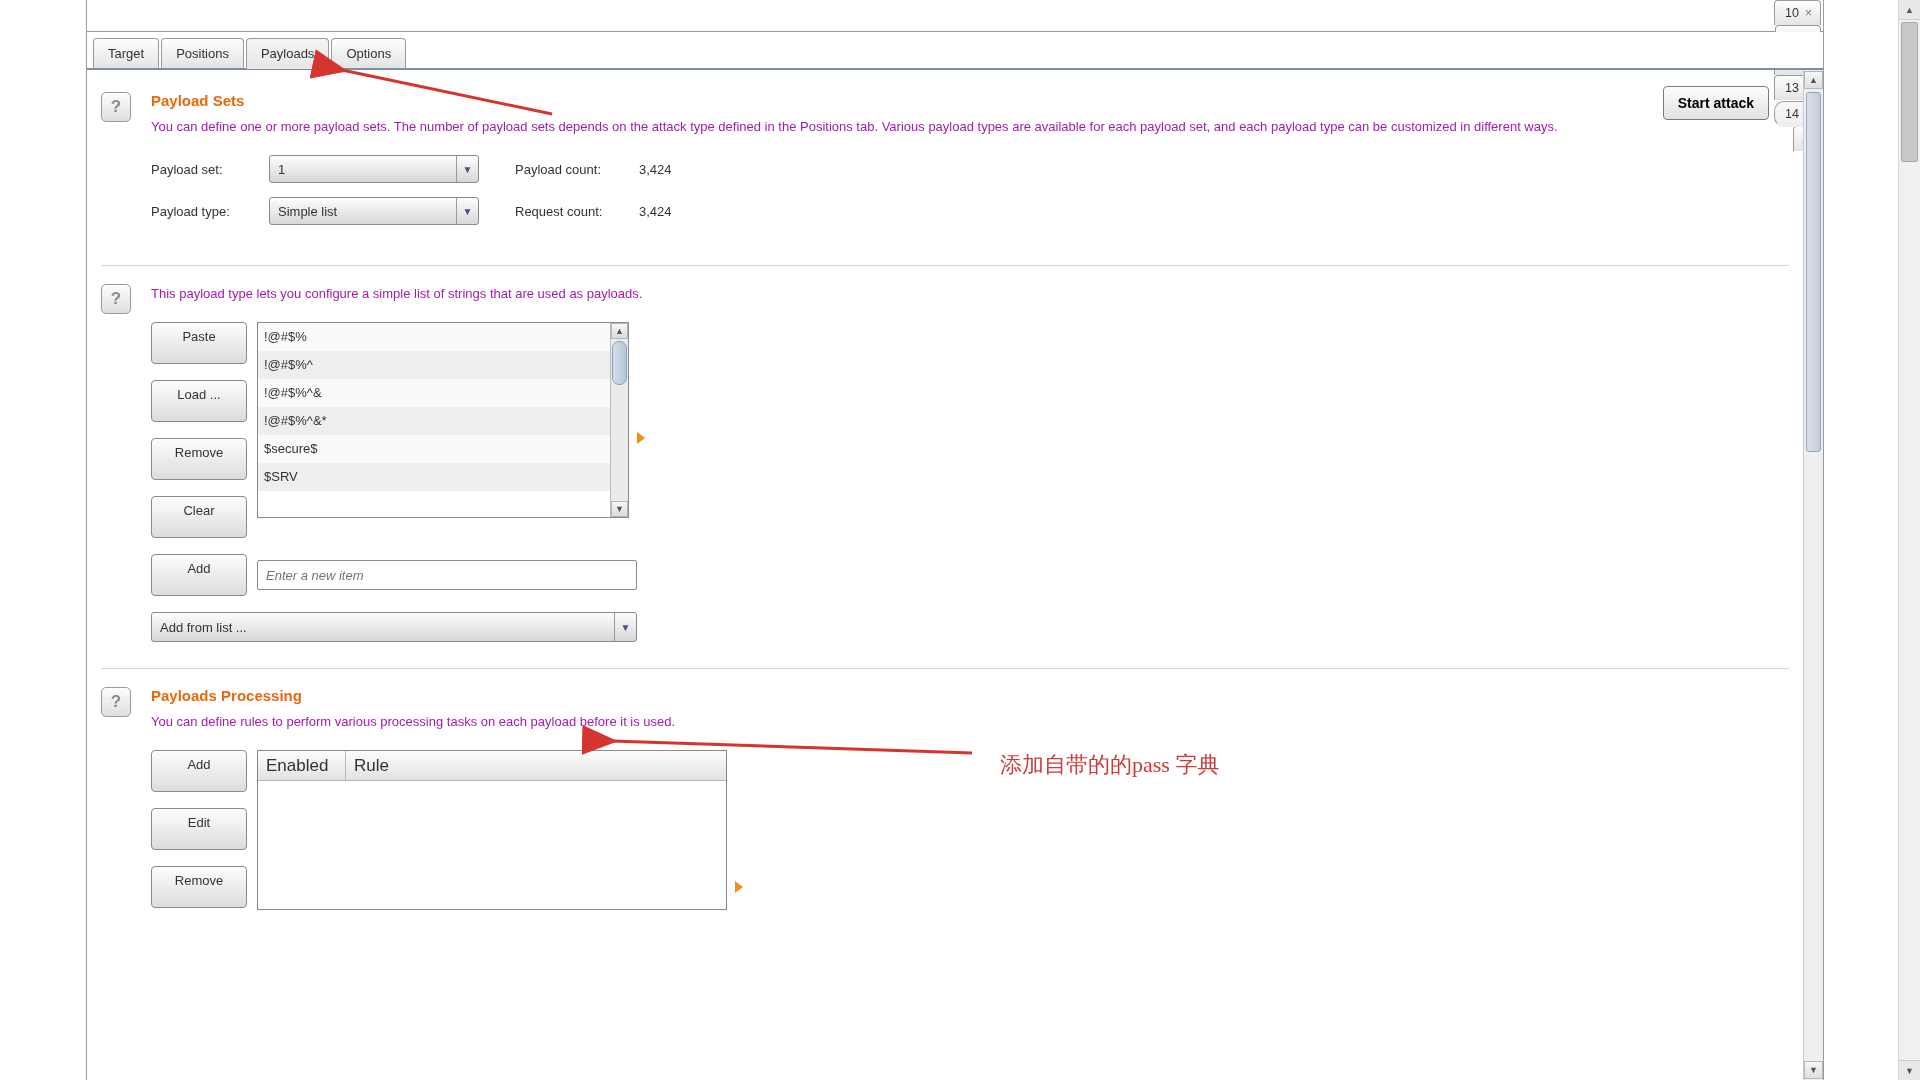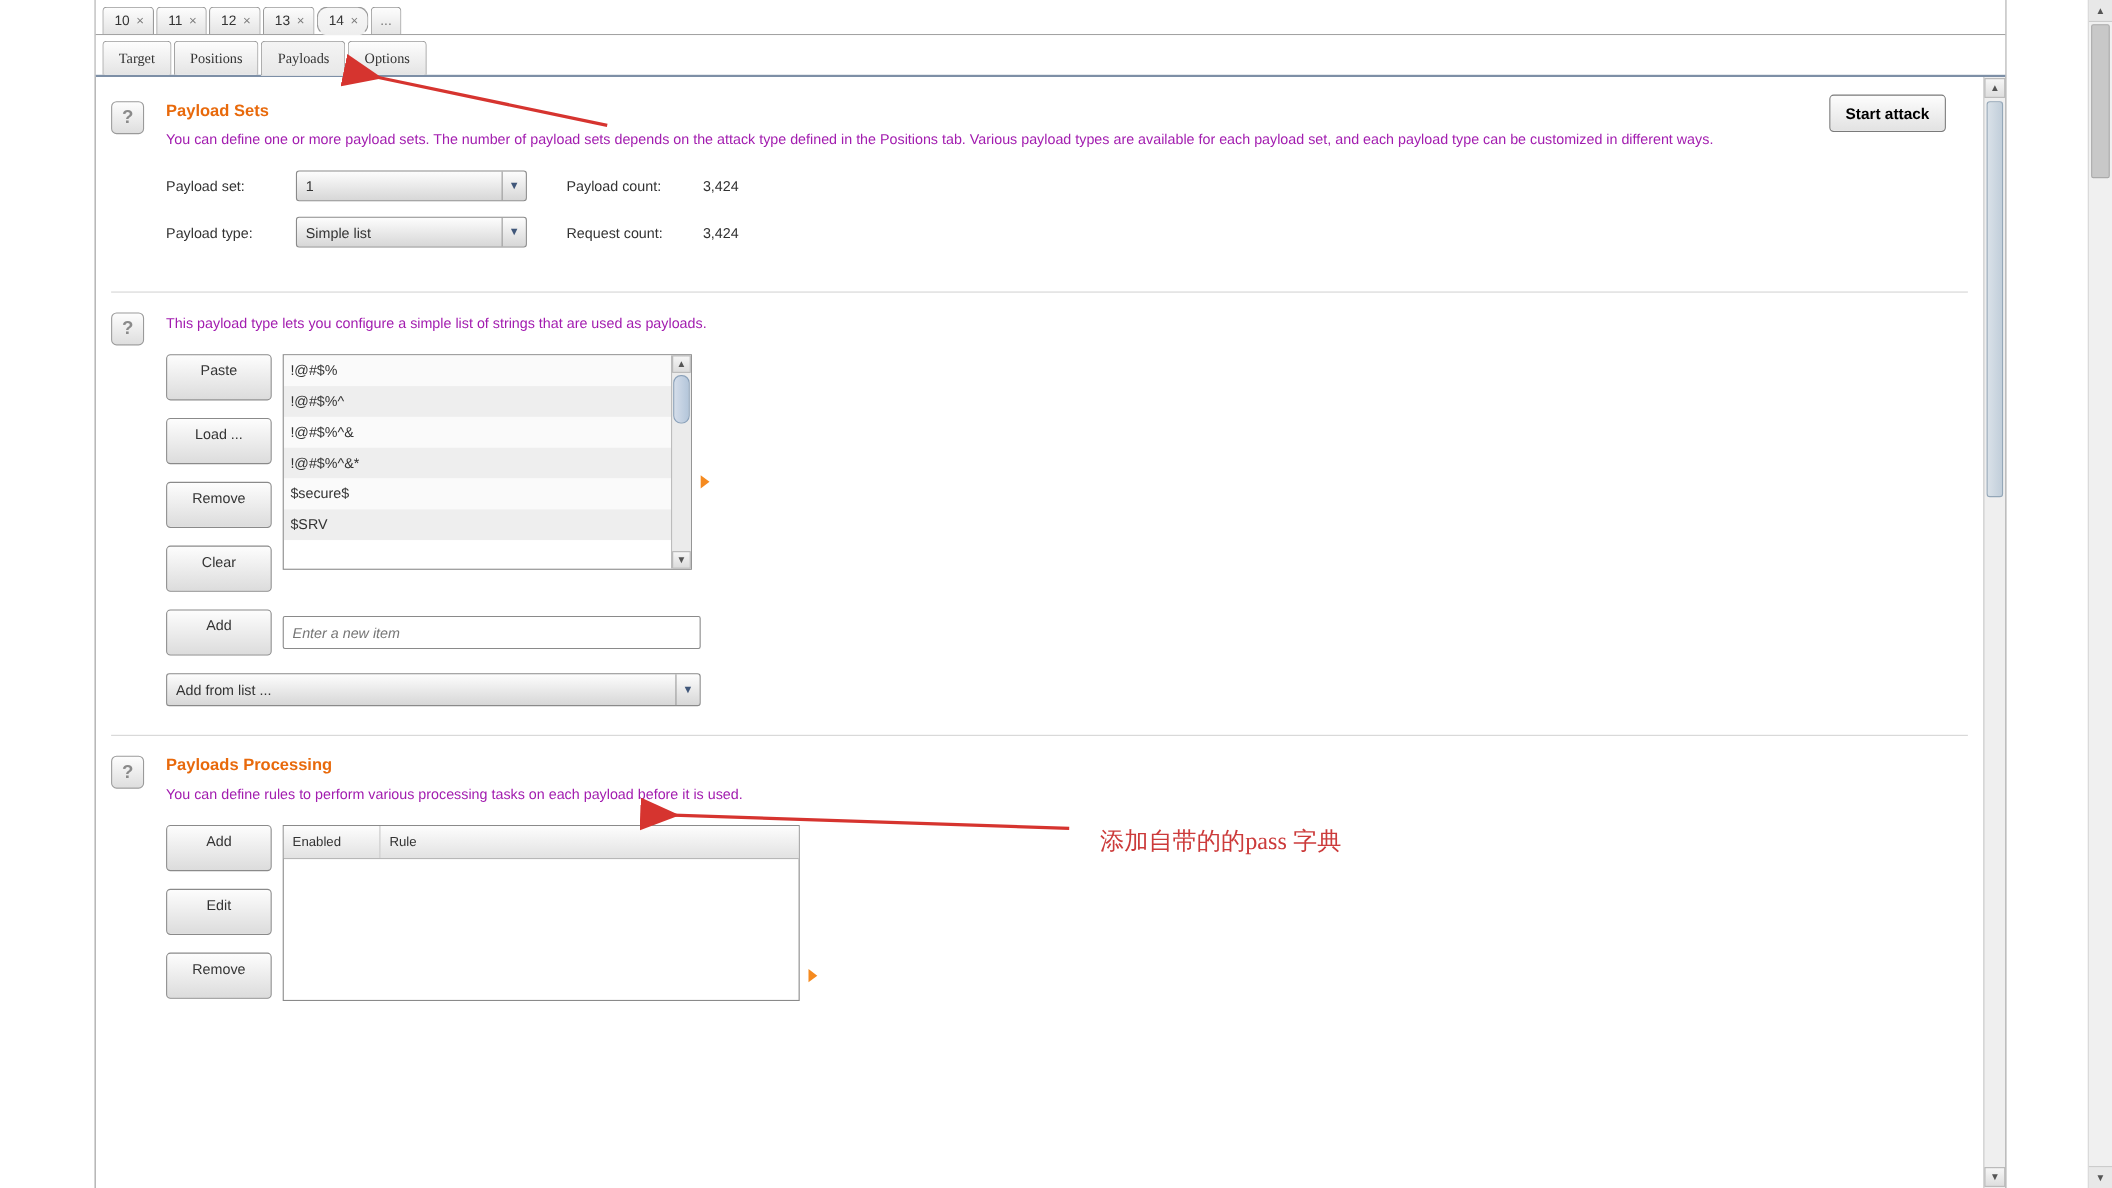--- a/index.html
+++ b/index.html
@@ -55,20 +55,21 @@
   }
 
   
   .num-tab-row {
     height: 32px;
     border-bottom: 1px solid #9a9a9a;
     display: flex;
     align-items: flex-end;
     padding-left: 6px;
     background: #fff;
+    flex-direction: column;
   }
   .num-tab {
     border: 1px solid #9a9a9a;
     border-bottom: none;
     background: linear-gradient(#fdfdfd, #e4e4e4);
     padding: 5px 8px 5px 10px;
     font-size: 12.5px;
     color: #333;
     margin-right: 2px;
     display: flex;
@@ -92,21 +93,20 @@
   .num-tab.dots { padding: 5px 8px; color: #777; }
 
   
   .section-tab-row {
     height: 38px;
     border-bottom: 2px solid #7d8fa6;
     display: flex;
     align-items: flex-end;
     padding-left: 6px;
     background: #fff;
-    font-family: Liberation Serif, serif;
   }
   .section-tab {
     border: 1px solid #9a9a9a;
     border-bottom: none;
     background: linear-gradient(#fdfdfd, #e4e4e4);
     padding: 7px 14px;
     font-size: 13px;
     color: #333;
     margin-right: 2px;
     border-top-left-radius: 4px;
@@ -365,21 +365,21 @@
   .proc-table-head {
     display: flex;
     height: 30px;
     border-bottom: 1px solid #b7b7b7;
   }
   .proc-table-head .th {
     background: linear-gradient(#fdfdfd,#e2e2e2);
     border-right: 1px solid #b7b7b7;
     padding-left: 8px;
     line-height: 29px;
-    font-size: 12px;
+    font-size: 17px;
     color: #333;
   }
   .proc-table-head .th:first-child { width: 88px; }
   .proc-table-head .th:last-child { flex: 1; border-right: none; }
 
   
   .anno {
     position: absolute;
     pointer-events: none;
     z-index: 100;

